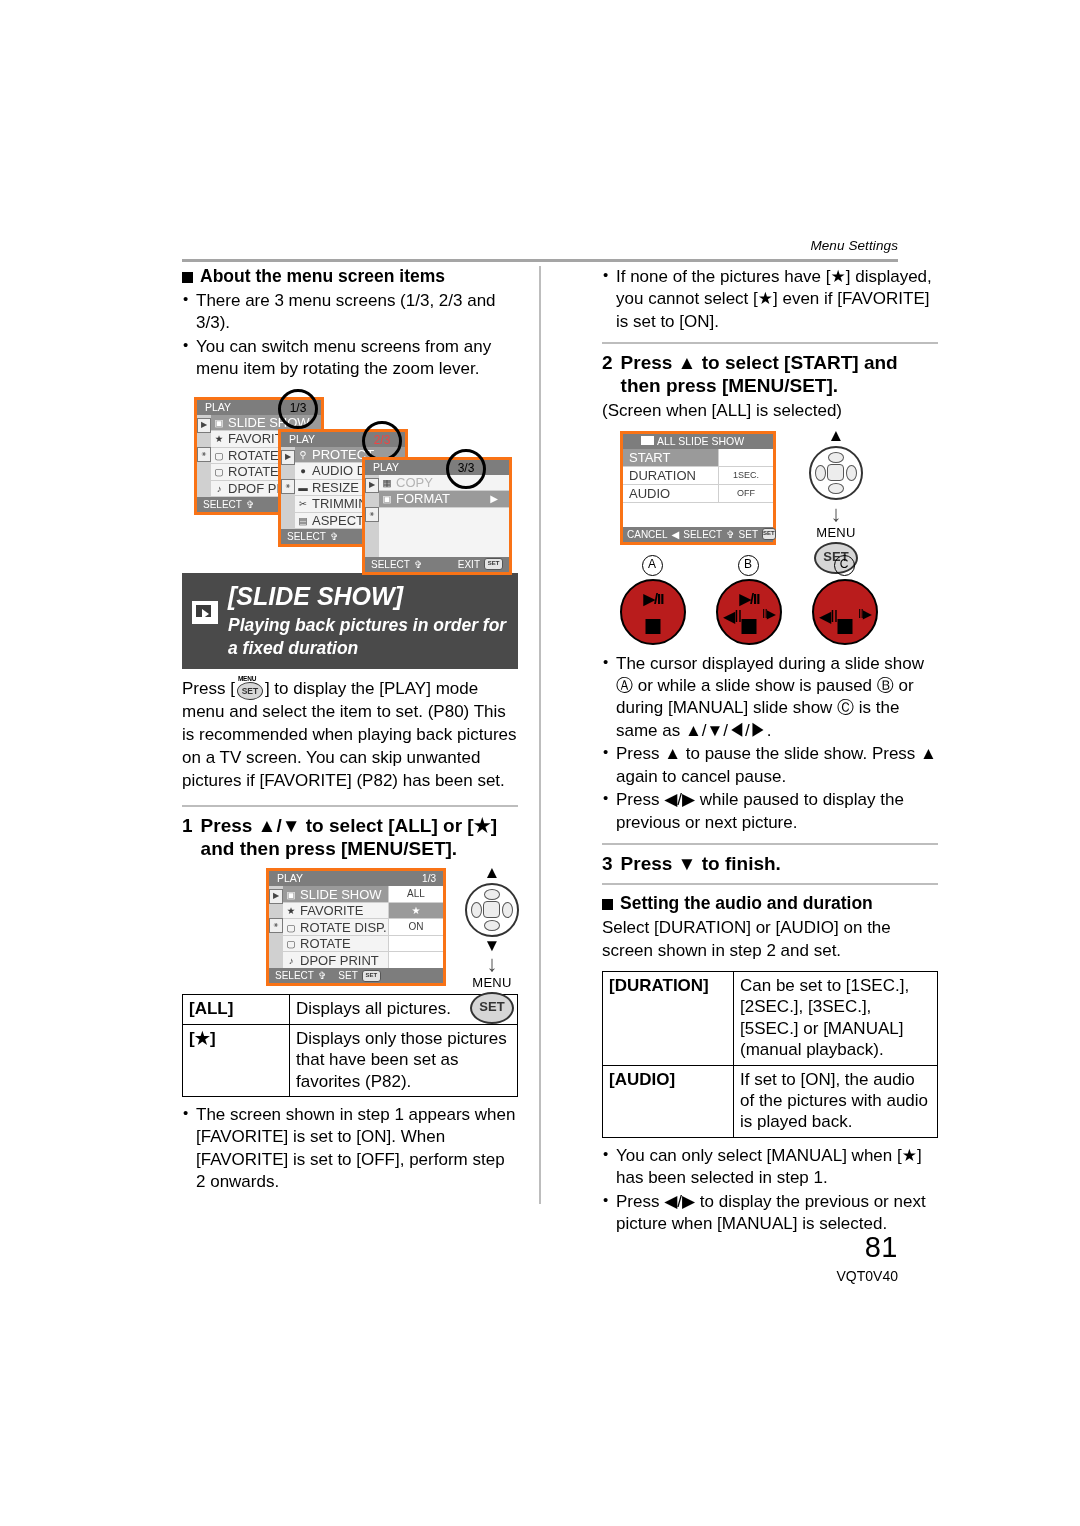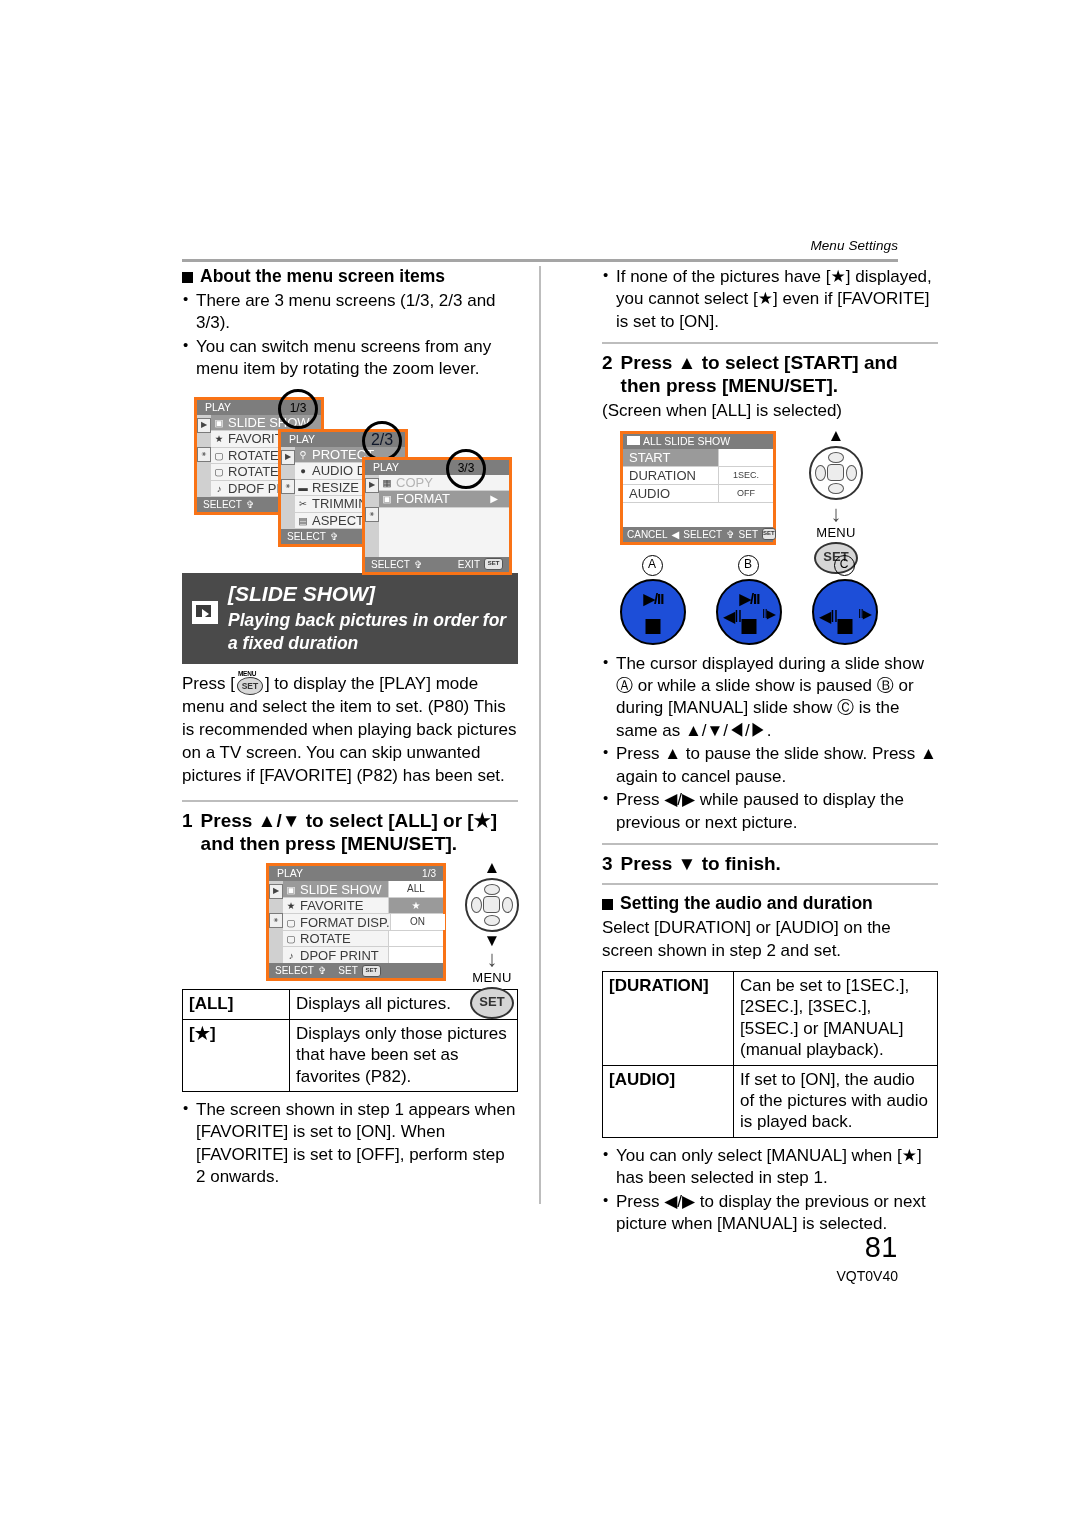--- a/index.html
+++ b/index.html
@@ -60,21 +60,21 @@
     background:#fff;border:2px solid #fff;box-sizing:border-box;
   }
   .banner .bicon:before{
     content:"";position:absolute;left:2px;top:2px;right:5px;bottom:5px;background:#3a3a3a;
   }
   .banner .bicon:after{
     content:"";position:absolute;left:8px;top:6px;
     border-left:7px solid #fff;border-top:5px solid transparent;border-bottom:5px solid transparent;
   }
   .banner .btxt{flex:1 1 auto;}
-  .banner .btitle{font-style:italic;font-weight:bold;font-size:21px;line-height:1.25;}
+  .banner .btitle{font-style:italic;font-weight:bold;font-size:25px;line-height:1.25;}
   .banner .bsub{font-style:italic;font-weight:bold;font-size:17.5px;line-height:1.3;margin-top:2px;}
 
   
   .menuset-chip{
     display:inline-block;width:30px;height:22px;vertical-align:-5px;position:relative;
   }
   .menuset-chip .mlbl{
     position:absolute;left:3px;top:-2px;font-size:6.5px;letter-spacing:-.2px;font-weight:bold;
   }
   .menuset-chip .mbtn{
@@ -157,21 +157,21 @@
   }
 
   
   .cursors{position:absolute;display:flex;gap:32px;}
   .cur{width:64px;text-align:center;}
   .cur .lbl{
     width:19px;height:19px;border-radius:50%;border:1.6px solid #000;margin:0 auto 3px auto;
     font-size:12px;line-height:17px;
   }
   .cur .circ{
-    width:62px;height:62px;border-radius:50%;border:2px solid #000;position:relative;background:#1d4ed8;
+    width:62px;height:62px;border-radius:50%;border:2px solid #000;position:relative;background:#b91c1c;
   }
   .cur .circ .pp{position:absolute;left:50%;top:9px;transform:translateX(-48%);font-size:15px;font-weight:bold;letter-spacing:-1px;}
   .cur .circ .lf{position:absolute;left:5px;top:26px;font-size:16px;letter-spacing:-1px;}
   .cur .circ .rt{position:absolute;right:5px;top:26px;font-size:12px;letter-spacing:-1px;}
   .cur .circ .sqr{position:absolute;left:50%;bottom:9px;transform:translateX(-50%);width:15px;height:15px;background:#000;}
 
   
   table.deft{border-collapse:collapse;width:100%;}
   table.deft td{
     border:1.6px solid #000;padding:3px 6px 4px 6px;font-size:17px;line-height:1.26;
@@ -280,21 +280,21 @@
             <span class="ic">▤</span>
             <span class="nm">ASPECT CON</span>
           </div>
         </div>
         <div class="foot">
           <span>SELECT</span>
           <span>✞</span>
         </div>
       </div>
       <div class="pgcircle" style="left:180px;top:30px;">
-        <span style="color:#0f172a;font-size:16px">2/3</span>
+        <span style="color:#ef4444;font-size:12px">2/3</span>
       </div>
 
       <div class="lcd" style="left:180px;top:66px;width:150px;height:118px;">
         <div class="title">
           <span>PLAY</span>
         </div>
         <div class="tabs">
           <div class="tab">▶</div>
           <div class="tab" style="margin-top:14px">⚹</div>
         </div>
@@ -354,21 +354,21 @@
             <span class="nm">SLIDE SHOW</span>
             <span class="vl" style="background:#fff;color:#3b3b3b">ALL</span>
           </div>
           <div class="row">
             <span class="ic">★</span>
             <span class="nm">FAVORITE</span>
             <span class="vl hl">★</span>
           </div>
           <div class="row">
             <span class="ic">▢</span>
-            <span class="nm">FORMAT DISP.</span>
+            <span class="nm">ROTATE DISP.</span>
             <span class="vl">ON</span>
           </div>
           <div class="row">
             <span class="ic">▢</span>
             <span class="nm">ROTATE</span>
             <span class="vl"></span>
           </div>
           <div class="row">
             <span class="ic">♪</span>
             <span class="nm">DPOF PRINT</span>
@@ -425,21 +425,21 @@
 
     <div class="rule-thin" style="margin-top:9px"></div>
     <div class="step" style="margin-top:7px">
       <span class="num">2</span>
       <span class="txt">Press ▲ to select [START] and then press [MENU/SET].</span>
     </div>
     <p class="para" style="margin-top:2px">(Screen when [ALL] is selected)</p>
 
     <div style="position:relative;height:128px;margin-top:6px;">
       <div class="lcd" style="left:18px;top:2px;width:156px;height:114px;">
-        <div class="title" style="padding-left:4px">
+        <div class="title" style="padding-left:18px">
           <span style="display:inline-block;width:13px;height:9px;background:#fff;position:relative;vertical-align:0px;margin-right:3px"></span><span>ALL SLIDE SHOW</span>
         </div>
         <div class="rows" style="left:0">
           <div class="row sel" style="height:17px">
             <span class="nm" style="padding-left:6px">START</span>
             <span class="vl" style="line-height:17px;background:#fff;color:#3b3b3b"></span>
           </div>
           <div class="row" style="height:17px;background:#fff">
             <span class="nm" style="padding-left:6px">DURATION</span>
             <span class="vl" style="line-height:17px;font-size:9px">1SEC.</span>

